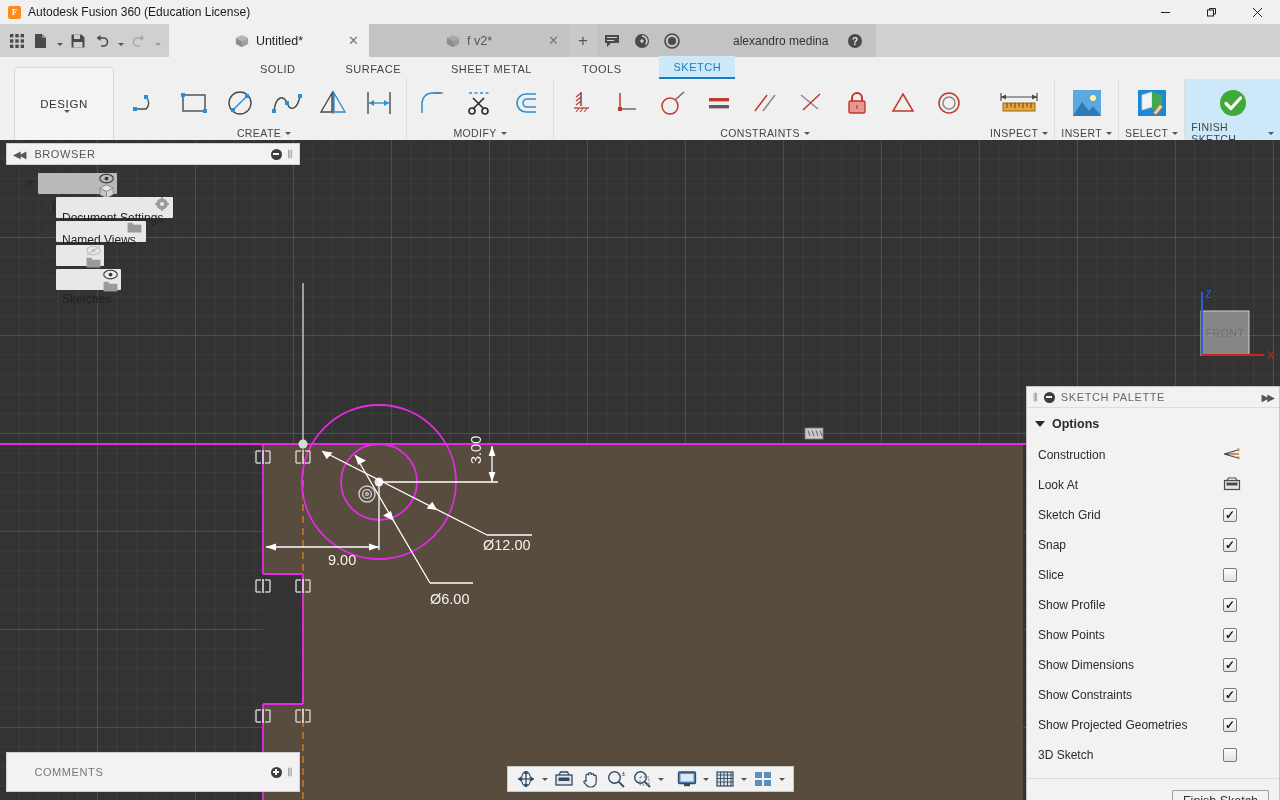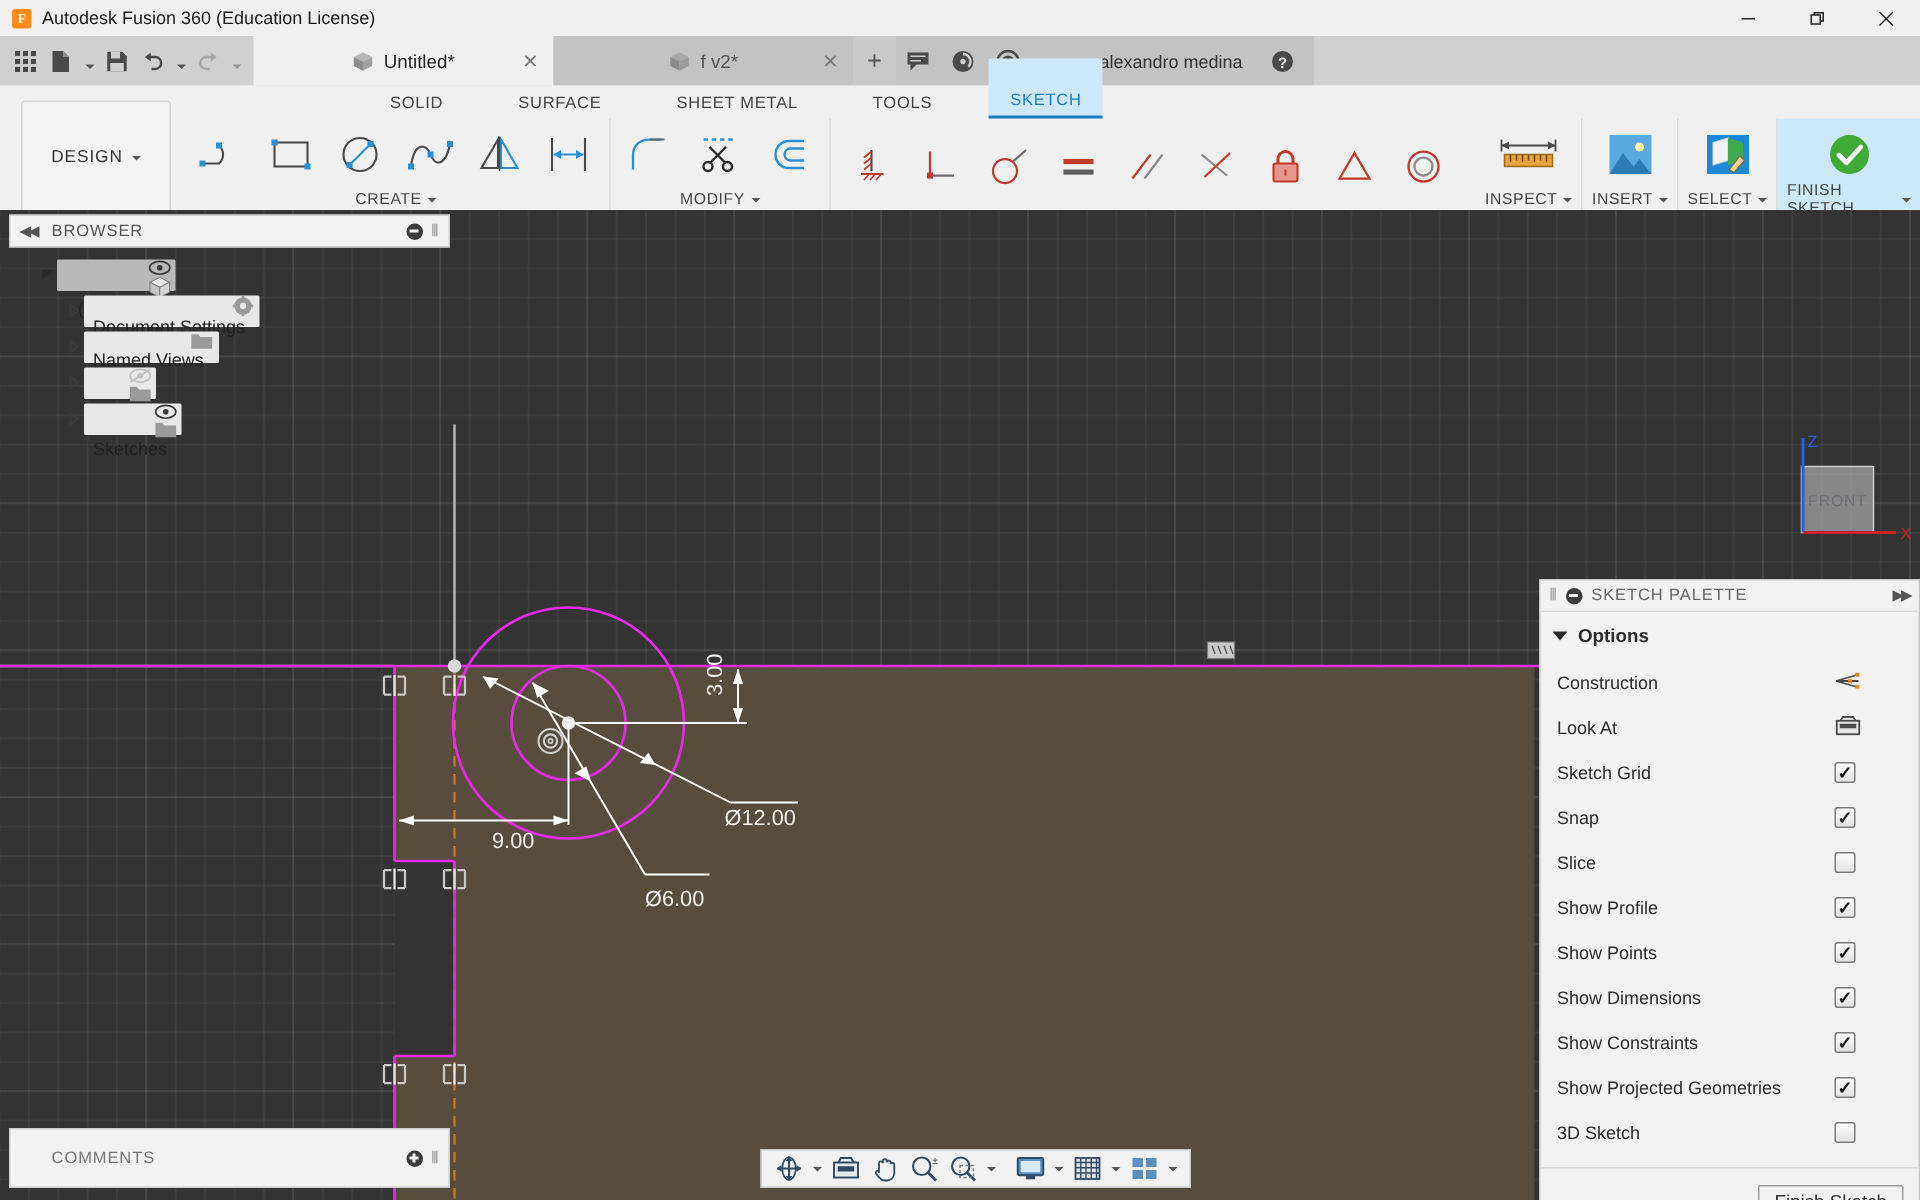--- a/index.html
+++ b/index.html
@@ -46,28 +46,28 @@
   #tab-plus{ width:28px; display:flex;align-items:center;justify-content:center;
      background:#c9c9c9; font-size:17px;color:#555; cursor:pointer;}
   #tab-right{ display:flex; align-items:center; background:#c3c3c3; padding-right:6px; }
   .tr-btn{ width:30px;height:33px;display:flex;align-items:center;justify-content:center; cursor:pointer;}
   #user-name{ font-size:12px;color:#333; padding:0 12px 0 6px; white-space:nowrap;margin-left:40px;}
   
   #ribbon{ height:83px; background:#f0f0f0; display:flex; position:relative; }
   #design-box{
     width:100px;height:76px;margin:10px 0 0 14px; border:1px solid #d8d8d8; border-radius:3px;
     background:#f4f4f4; display:flex;align-items:center;justify-content:center;
-    font-size:11.5px; letter-spacing:.6px; color:#333; cursor:pointer;
+    font-size:11.5px; letter-spacing:.6px; color:#333; cursor:pointer;flex-direction:column;
   }
   #ribbon-right{ flex:1; display:flex; flex-direction:column; }
   #ws-tabs{ height:22px; display:flex; align-items:flex-end; padding-left:16px; gap:0; }
   .ws-tab{
     font-size:11px; letter-spacing:.5px; color:#444; padding:0 14px 4px 14px; cursor:pointer;
   }
-  .ws-tab.active{ color:#1b7ec2; background:#cde8f8; padding-top:22px;
+  .ws-tab.active{ color:#1b7ec2; background:#cde8f8; padding-top:5px;
      border-bottom:2px solid #1b7ec2; }
   #ribbon-panels{ flex:1; display:flex; align-items:stretch; padding-left:8px; }
   .panel{ display:flex; flex-direction:column; position:relative; padding:0 4px; }
   .panel + .panel{ border-left:1px solid #dcdcdc; }
   .panel-icons{ flex:1; display:flex; align-items:center; gap:0; }
   .panel-label{
     height:16px; display:flex;align-items:center;justify-content:center; gap:4px;
     font-size:10.5px;letter-spacing:.4px; color:#444; padding-bottom:4px; cursor:pointer;
   }
   .tool-btn{ width:46px;height:48px; display:flex;align-items:center;justify-content:center; cursor:pointer;}
@@ -466,20 +466,24 @@
             <svg width="30" height="28" viewBox="0 0 30 28">
               <path d="M15 5 L25 22 H5 z" fill="none" stroke="#c0392b" stroke-width="1.5"></path>
             </svg>
           </div>
           <div class="tool-btn">
             <svg width="30" height="28" viewBox="0 0 30 28">
               <circle cx="15" cy="14" r="10" fill="none" stroke="#c0392b" stroke-width="1.5"></circle>
               <circle cx="15" cy="14" r="6" fill="none" stroke="#8a8a8a" stroke-width="1.5"></circle>
             </svg>
           </div>
+        </div>
+        <div class="panel-label">
+          <span>CONSTRAINTS</span>
+          <span class="caret"></span>
         </div>
       </div>
 
       <div style="flex:1"></div>
 
       <div class="rpanel" style="margin-left:8px;">
         <div class="ric">
           <svg width="44" height="30" viewBox="0 0 44 30">
             <line x1="4" y1="9" x2="40" y2="9" stroke="#4a4a4a" stroke-width="1.2"></line>
             <line x1="4" y1="5" x2="4" y2="13" stroke="#4a4a4a" stroke-width="1.2"></line>

